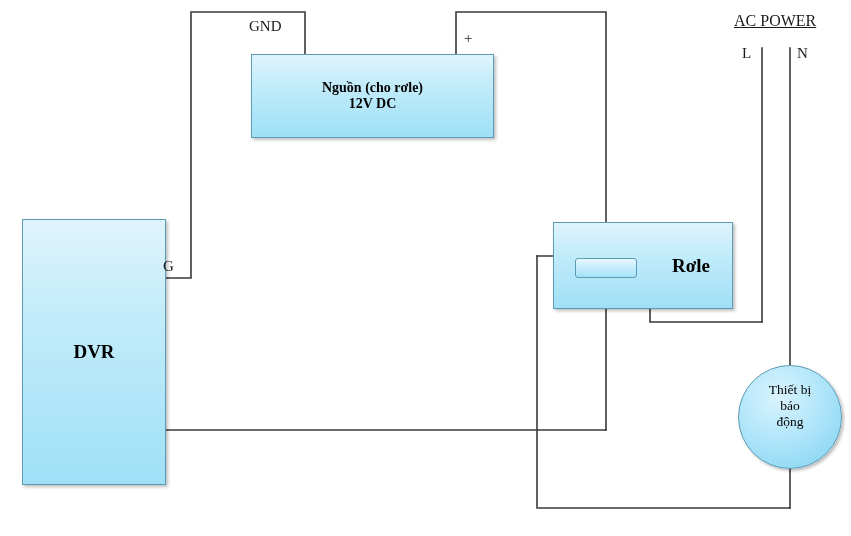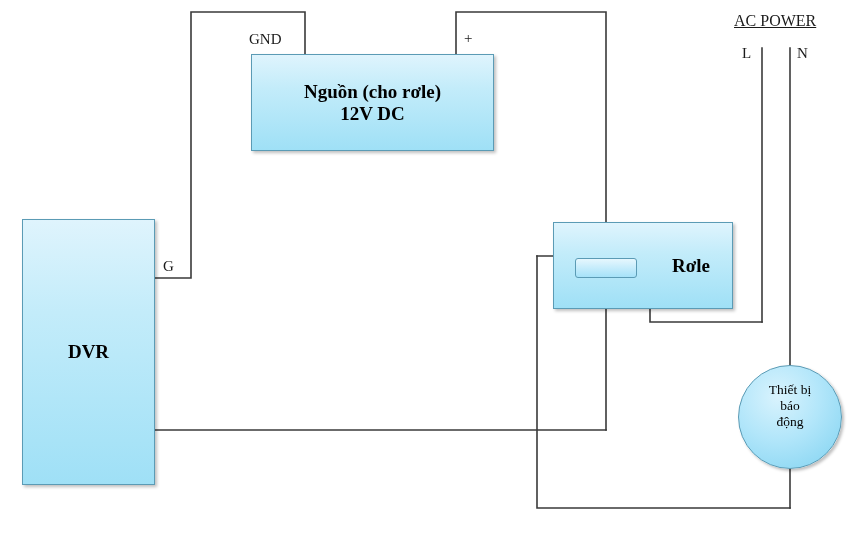--- a/index.html
+++ b/index.html
@@ -35,25 +35,25 @@
     justify-content: center;
     text-align: center;
     font-weight: bold;
     color: #000000;
   }
   .node-label {
     line-height: 1.15;
     white-space: pre-line;
   }
   #psu-box {
-    left: 251px; top: 54px; width: 243px; height: 97px;
-    font-size: 19px;
+    left: 251px; top: 54px; width: 243px; height: 84px;
+    font-size: 14px;
   }
   #dvr-box {
-    left: 22px; top: 219px; width: 133px; height: 266px;
+    left: 22px; top: 219px; width: 144px; height: 266px;
     font-size: 19px;
   }
   #relay-box {
     left: 553px; top: 222px; width: 180px; height: 87px;
     justify-content: flex-end;
     padding-right: 22px;
     font-size: 19px;
     padding-left: 28px;
   }
   #siren-circle {
@@ -138,21 +138,21 @@
     <span class="node-label">Rơle</span>
   </div>
 
   <div class="coil-rect"></div>
 
   <div id="siren-circle"></div>
   <div id="siren-label">Thiết bị
 báo
 động</div>
 
-  <div class="term-label" style="left:249px; top:31px;">GND</div>
+  <div class="term-label" style="left:249px; top:18px;">GND</div>
 
   <div class="term-label" style="left:464px; top:30px;">+</div>
 
   <div class="term-label" style="left:163px; top:258px;">G</div>
 
   <div class="term-label" style="left:734px; top:12px; font-size:16px;text-decoration:underline;">AC POWER</div>
 
   <div class="term-label" style="left:742px; top:45px;">L</div>
 
   <div class="term-label" style="left:797px; top:45px;">N</div>

